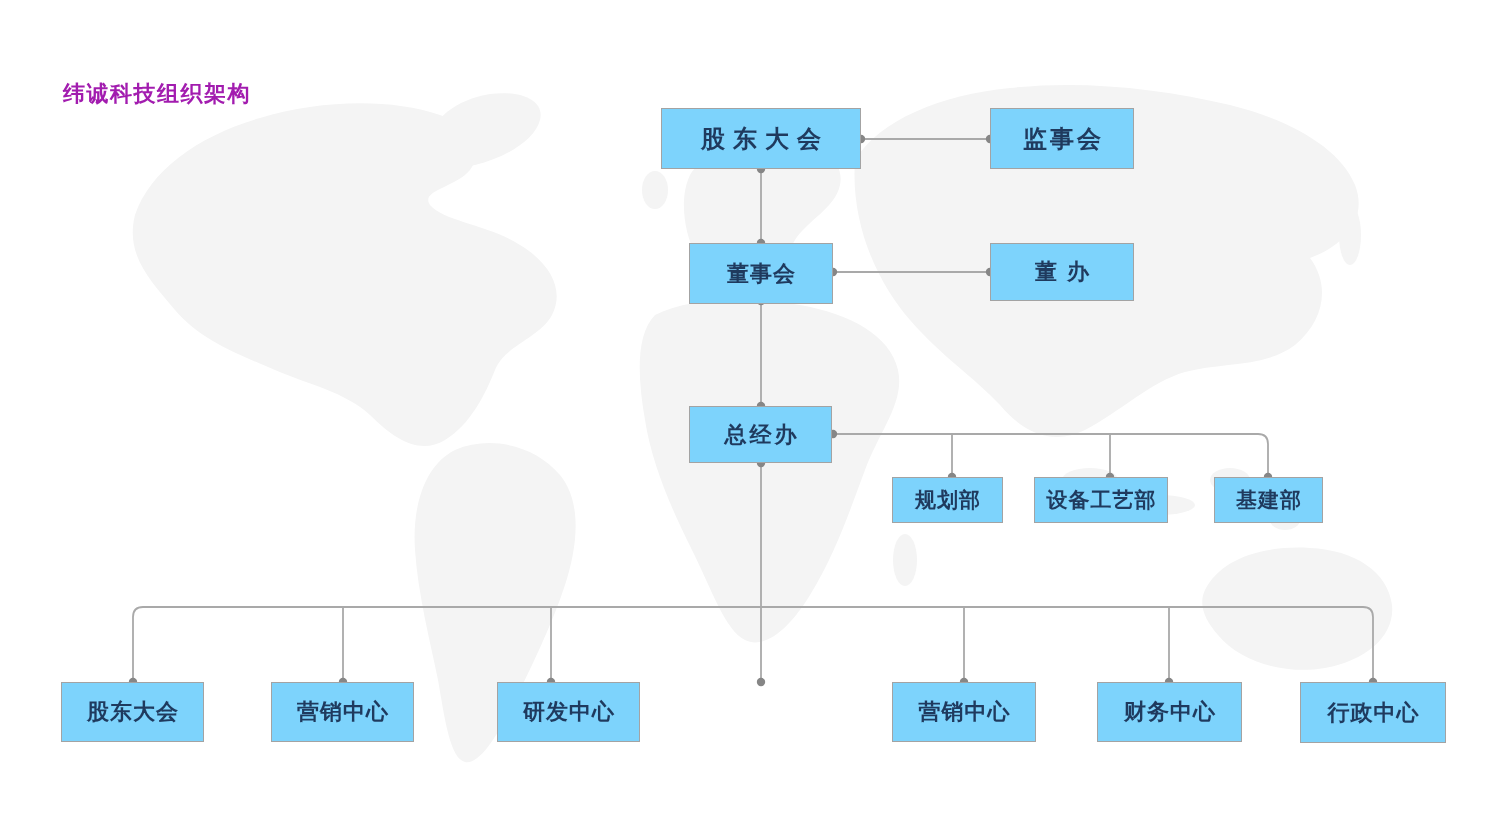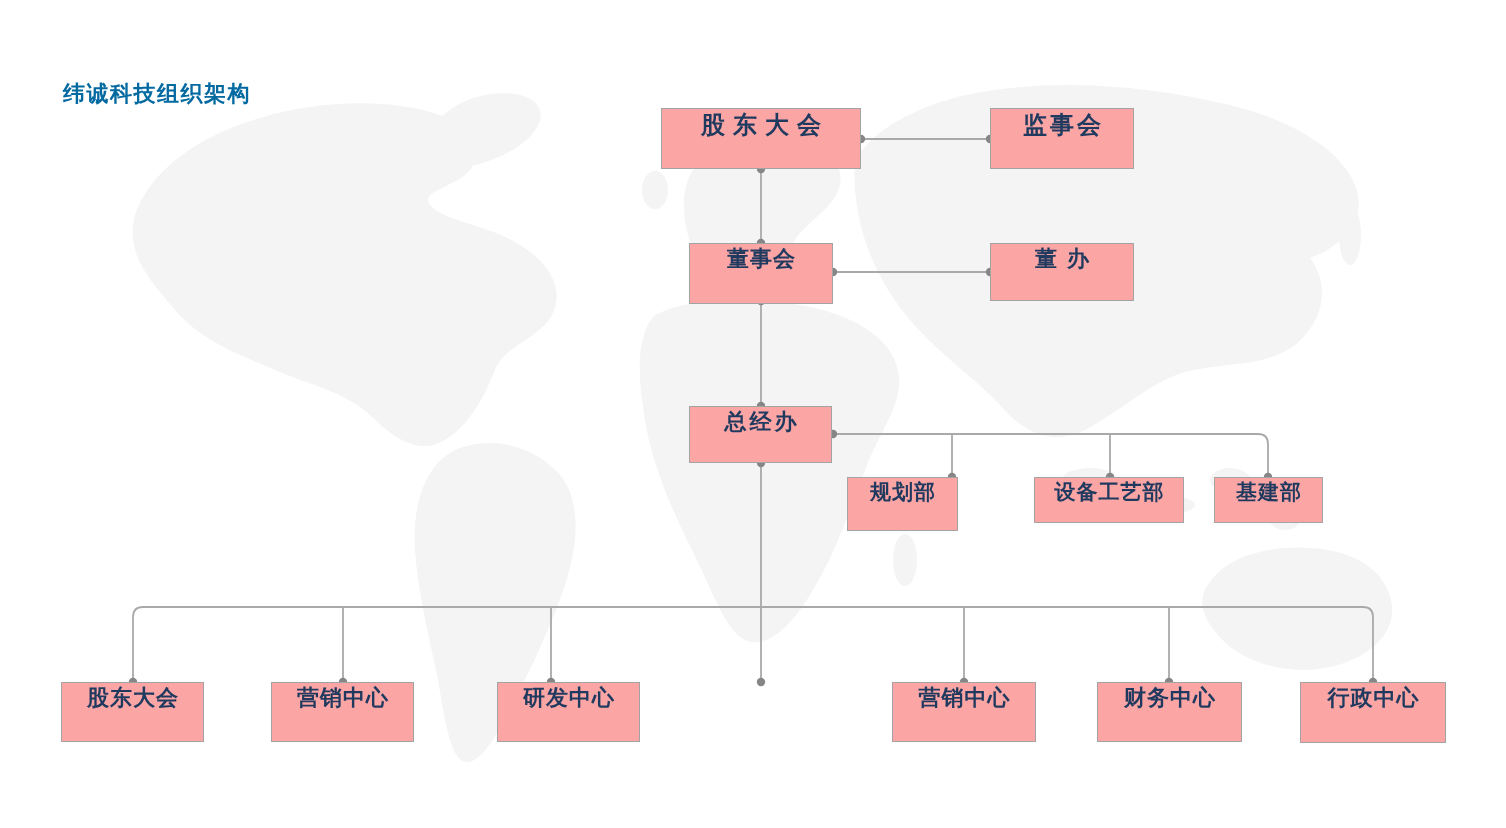--- a/index.html
+++ b/index.html
@@ -6,27 +6,27 @@
   .canvas{
     position:relative;
     width:1506px;height:828px;
     overflow:hidden;
     background:#ffffff;
     font-family:"Liberation Sans","DejaVu Sans",sans-serif;
   }
   .layer{position:absolute;left:0;top:0;width:1506px;height:828px;}
   .page-title{
     position:absolute;left:63px;top:79px;
-    font-size:22px;font-weight:bold;color:#0369a1;letter-spacing:1.5px;
+    font-size:22px;font-weight:bold;color:#a21caf;letter-spacing:1.5px;
     margin:0;
   }
   .node{
     position:absolute;box-sizing:border-box;
-    background:#fca5a5;border:1.5px solid #a3a3a3;
-    display:flex;align-items:flex-start;justify-content:center;
+    background:#7dd3fc;border:1.5px solid #a3a3a3;
+    display:flex;align-items:center;justify-content:center;
     color:#1f3a5e;font-weight:bold;font-size:22px;
   }
   .node span{letter-spacing:1px;margin-right:-1px;white-space:nowrap;}
   .node.lvl1{font-size:24px;}
   .node.dept{font-size:21px;}
   .node.ls8 span{letter-spacing:8px;margin-right:-8px;}
   .node.ls10 span{letter-spacing:10px;margin-right:-10px;}
   .node.ls3 span{letter-spacing:3px;margin-right:-3px;}
 </style>
 </head>
@@ -122,24 +122,24 @@
     <span>董事会</span>
   </div>
   <div class="node ls10" style="left:990px;top:243px;width:144px;height:58px">
     <span>董办</span>
   </div>
 
   <div class="node ls3" style="left:689px;top:406px;width:143px;height:57px">
     <span>总经办</span>
   </div>
 
-  <div class="node dept" style="left:847px;top:477px;width:111px;height:54px">
+  <div class="node dept" style="left:892px;top:477px;width:111px;height:46px">
     <span>规划部</span>
   </div>
-  <div class="node dept" style="left:1034px;top:477px;width:150px;height:46px">
+  <div class="node dept" style="left:1034px;top:477px;width:134px;height:46px">
     <span>设备工艺部</span>
   </div>
   <div class="node dept" style="left:1214px;top:477px;width:109px;height:46px">
     <span>基建部</span>
   </div>
 
   <div class="node" style="left:61px;top:682px;width:143px;height:60px">
     <span>股东大会</span>
   </div>
   <div class="node" style="left:271px;top:682px;width:143px;height:60px">

